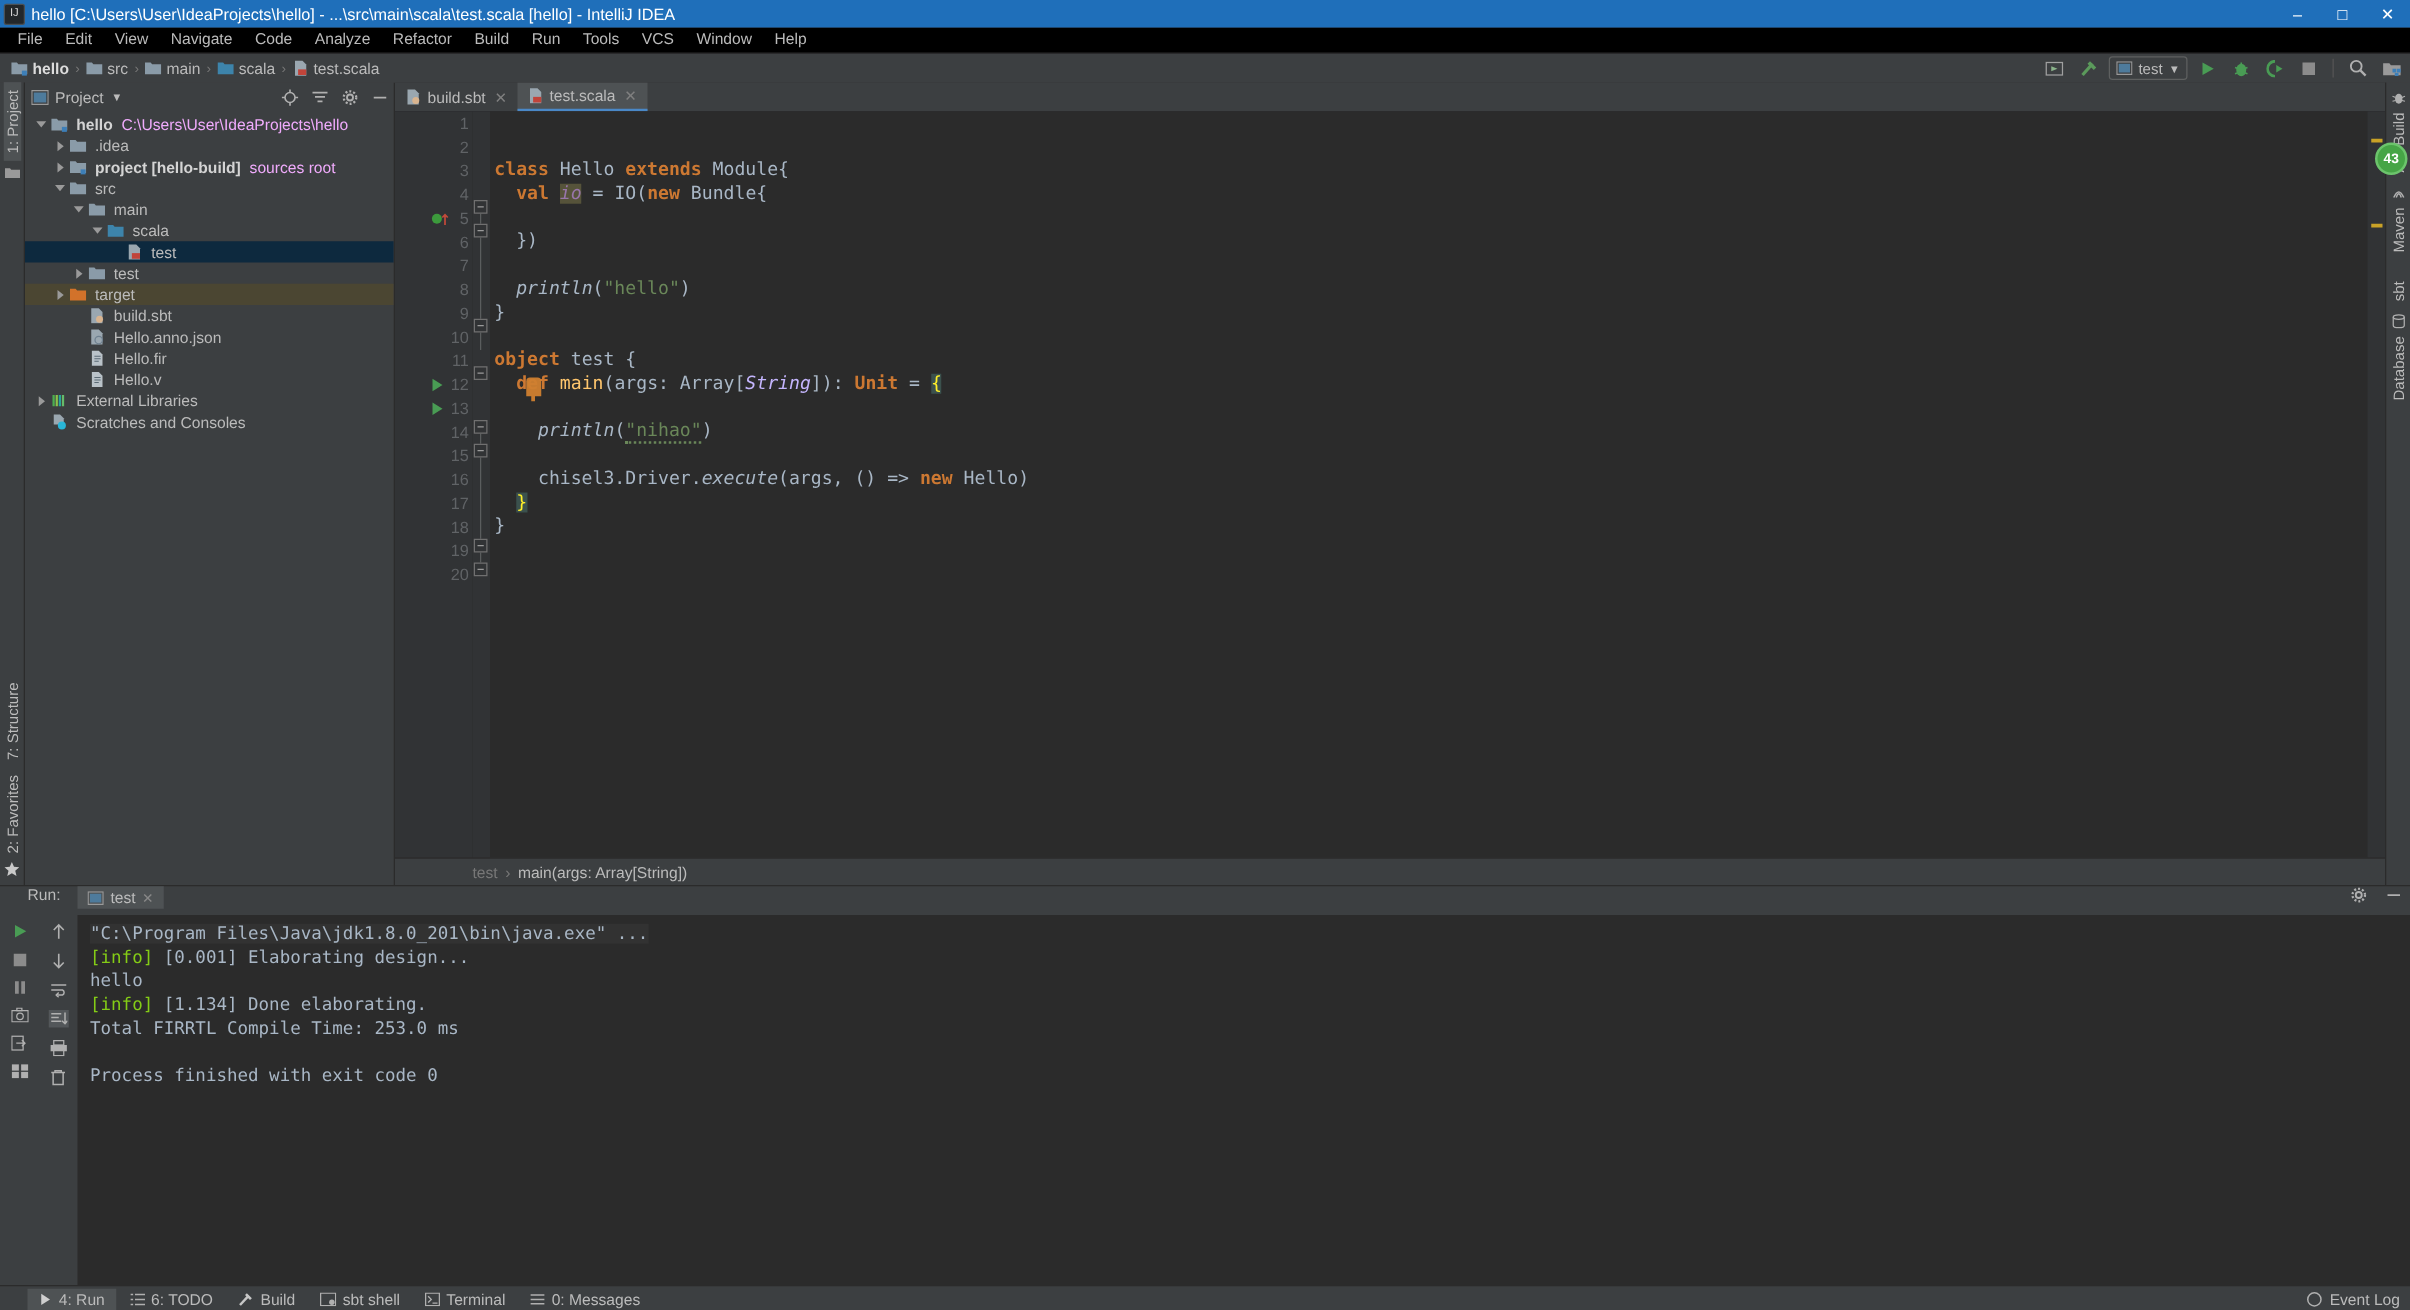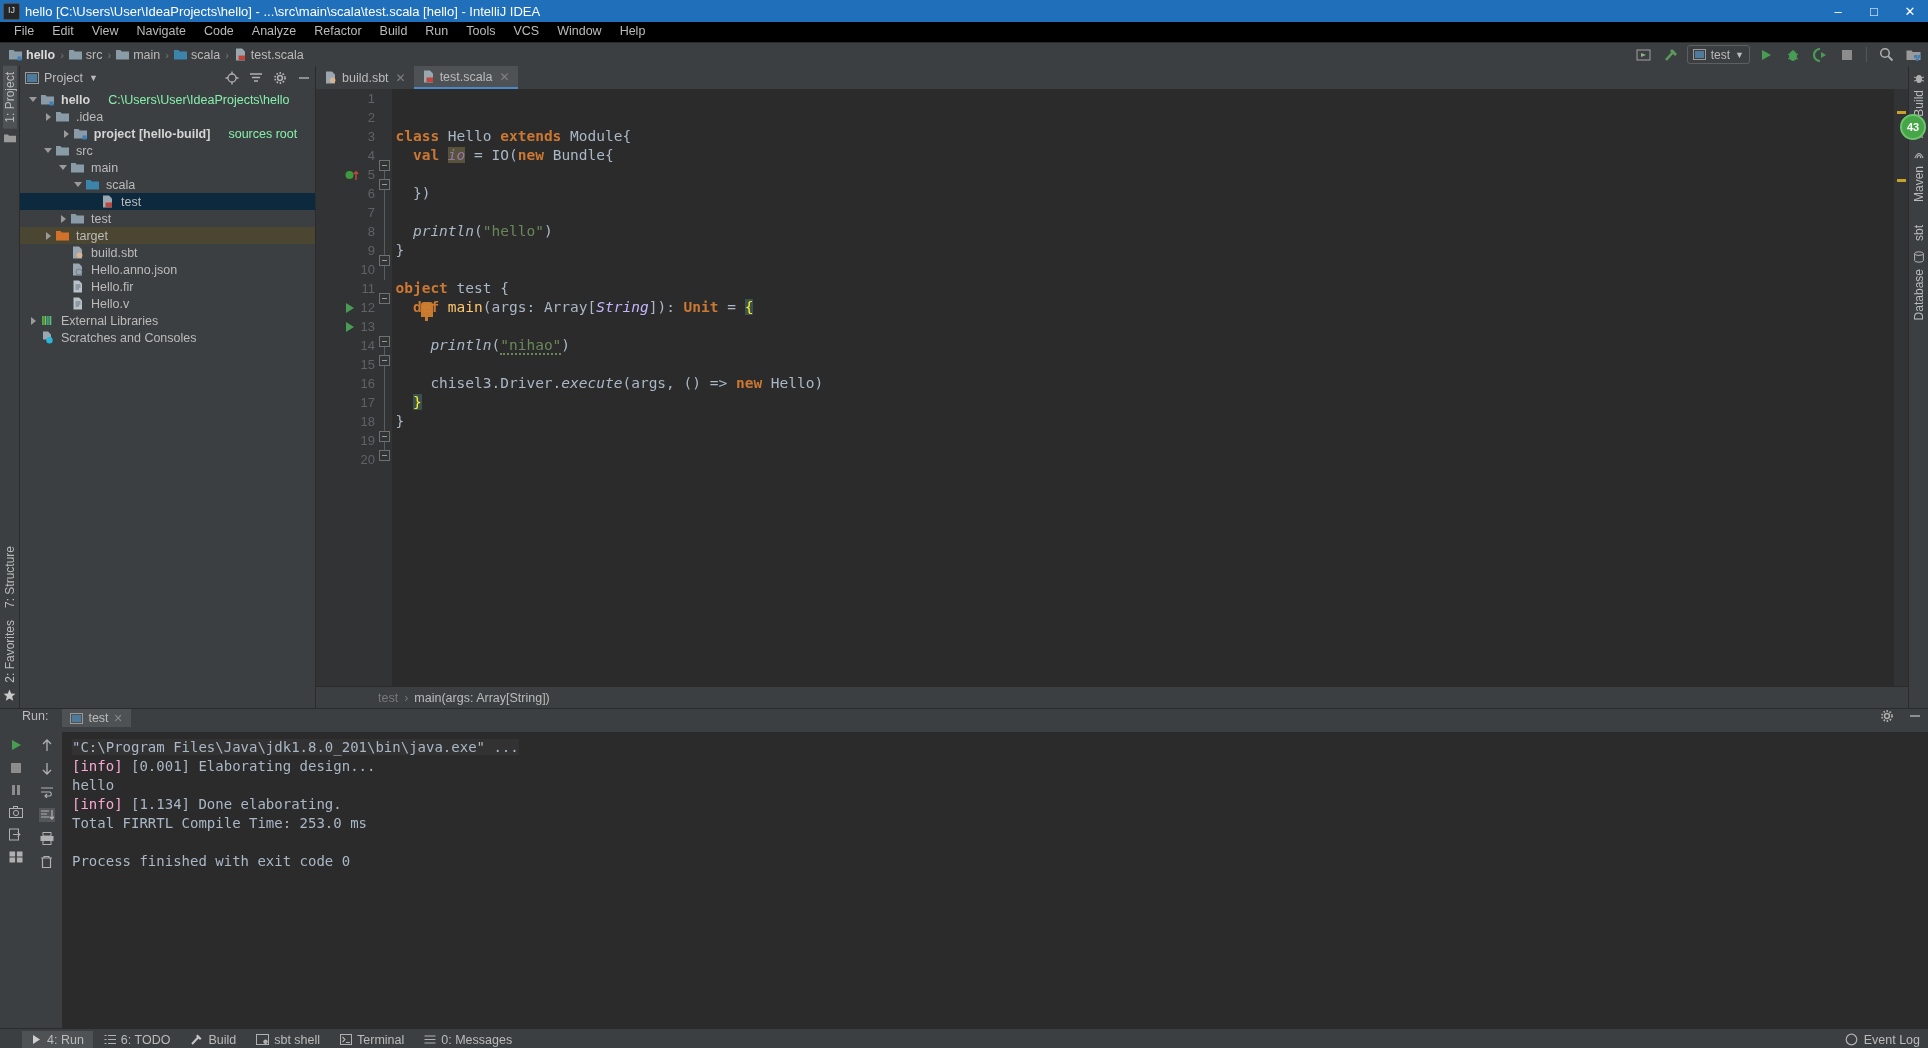--- a/index.html
+++ b/index.html
@@ -79,21 +79,21 @@
   .arrow { width:11px; height:11px; margin-right:2px; flex:0 0 auto; position:relative; }
   .arrow.closed::after {
     content:""; position:absolute; left:3px; top:2px;
     border-left:5px solid #9a9a9a; border-top:4px solid transparent; border-bottom:4px solid transparent;
   }
   .arrow.open::after {
     content:""; position:absolute; left:1px; top:3px;
     border-top:5px solid #9a9a9a; border-left:4px solid transparent; border-right:4px solid transparent;
   }
   .lbl { margin-left:3px; }
-  .sub { color:#86efac; margin-left:18px; }
+  .sub { color:#f0abfc; margin-left:7px; }
   .bold { font-weight:bold; color:#d4d4d4; }
 
   
   #editor-area { flex:1; display:flex; flex-direction:column; background:#2b2b2b; min-width:0; }
   #tabs { height:23px; background:#3c3f41; display:flex; align-items:flex-end; }
   .tab { height:23px; display:flex; align-items:center; padding:0 8px; gap:5px;
          font-size:12.5px; color:#bbbbbb; }
   .tab.active { background:#4e5254; border-bottom:2px solid #4a88c7; }
   .tab .x { color:#808080; font-size:12px; margin-left:2px; }
 
@@ -144,21 +144,21 @@
   #run-head .rl { font-size:12.5px; color:#bbbbbb; margin-right:14px; }
   #run-tab { display:flex; align-items:center; gap:5px; padding:2px 8px; background:#4e5254;
              font-size:12.5px; color:#bbbbbb; }
   #run-head-right { position:absolute; right:6px; display:flex; align-items:center; gap:14px; }
   #run-body { flex:1; display:flex; }
   #run-side { width:62px; display:flex; }
   .runcol { width:31px; display:flex; flex-direction:column; align-items:center; padding-top:6px; gap:10px; }
   #console { flex:1; background:#2b2b2b; padding:6px 0 0 10px; overflow:hidden; }
   .co { font-family:"DejaVu Sans Mono", monospace; font-size:14px; line-height:19px;
         color:#a9b7c6; white-space:pre; }
-  .co .info { color:#f9a8d4; }
+  .co .info { color:#84cc16; }
   .co .cmd { background:#323232; color:#a9b7c6; }
 
   
   #toolbuttons { height:22px; background:#3c3f41; display:flex; align-items:center;
                  padding-left:22px; gap:2px; border-top:1px solid #2b2b2b; position:relative; }
   .tbtn { display:flex; align-items:center; gap:5px; padding:2px 9px; font-size:12.5px; color:#bbbbbb; }
   .tbtn.active { background:#4e5254; }
   #toolbuttons-right { position:absolute; right:8px; display:flex; align-items:center; gap:6px; font-size:12.5px;}
 
   .dot { width:7px; height:7px; border-radius:50%; display:inline-block; }
@@ -364,21 +364,21 @@
         </div>
         <div class="row" style="padding-left: 23px;">
           <span class="arrow closed"></span>
           <span style="display: inline-flex; align-items: center;">
             <svg class="ic" viewBox="0 0 13 13">
               <path d="M0 2 h4.5 l1.2 1.4 h7.3 v8 h-13 z" fill="#8a9ba8"></path>
             </svg>
           </span>
           <span class="lbl">.idea</span>
         </div>
-        <div class="row" style="padding-left: 23px; justify-content: center;">
+        <div class="row" style="padding-left: 23px;">
           <span class="arrow closed"></span>
           <span style="display: inline-flex; align-items: center;">
             <svg class="ic" viewBox="0 0 13 13">
               <path d="M0 2 h4.5 l1.2 1.4 h7.3 v8 h-13 z" fill="#8a9ba8"></path>
               <rect x="8.5" y="8.5" width="4" height="4" fill="#3d7fb8"></rect>
             </svg>
           </span>
           <span class="lbl bold">project [hello-build]</span>
           <span class="sub">sources root</span>
         </div>

